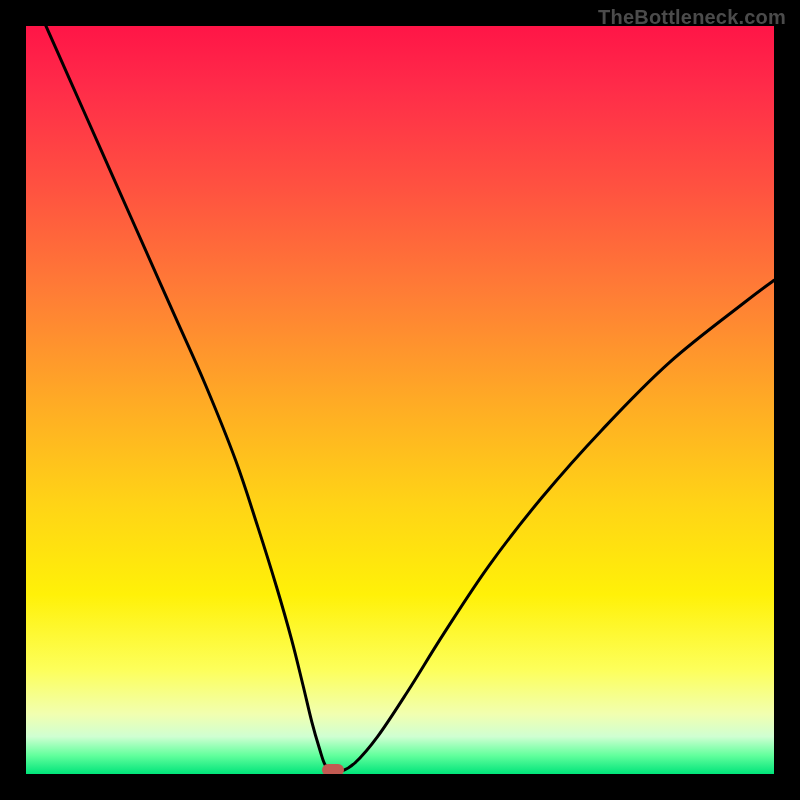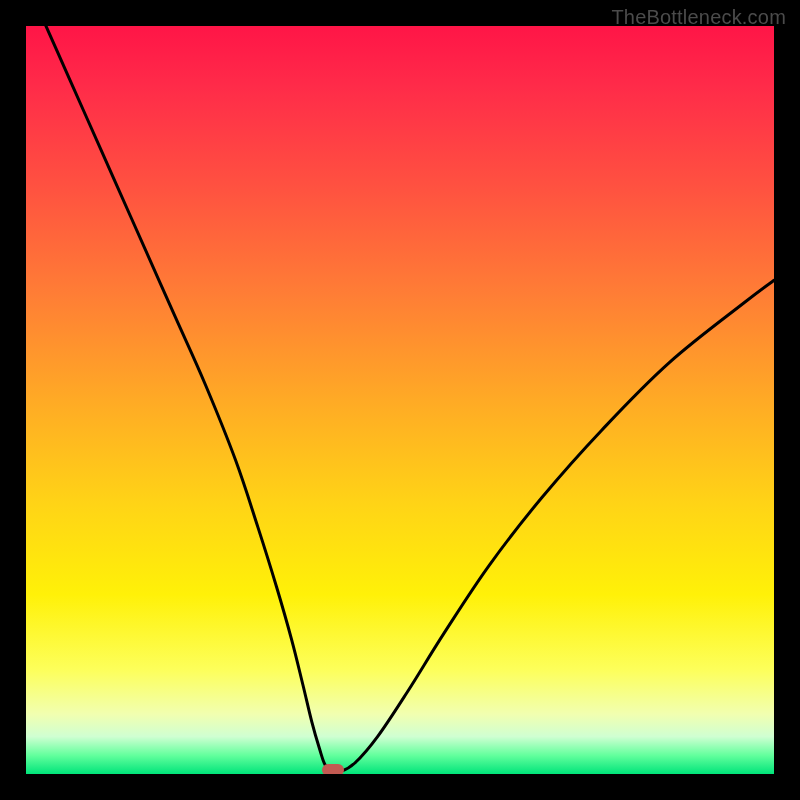--- a/index.html
+++ b/index.html
@@ -16,21 +16,21 @@
     width: 800px;
     height: 800px;
     background: #000;
   }
   .watermark {
     position: absolute;
     top: 6px;
     right: 14px;
     color: #4b4b4b;
     font-size: 20px;
-    font-weight: 400;
+    font-weight: 700;
     letter-spacing: 0.2px;
     z-index: 3;
   }
   .plot-area {
     position: absolute;
     left: 26px;
     top: 26px;
     width: 748px;
     height: 748px;
     overflow: hidden;

